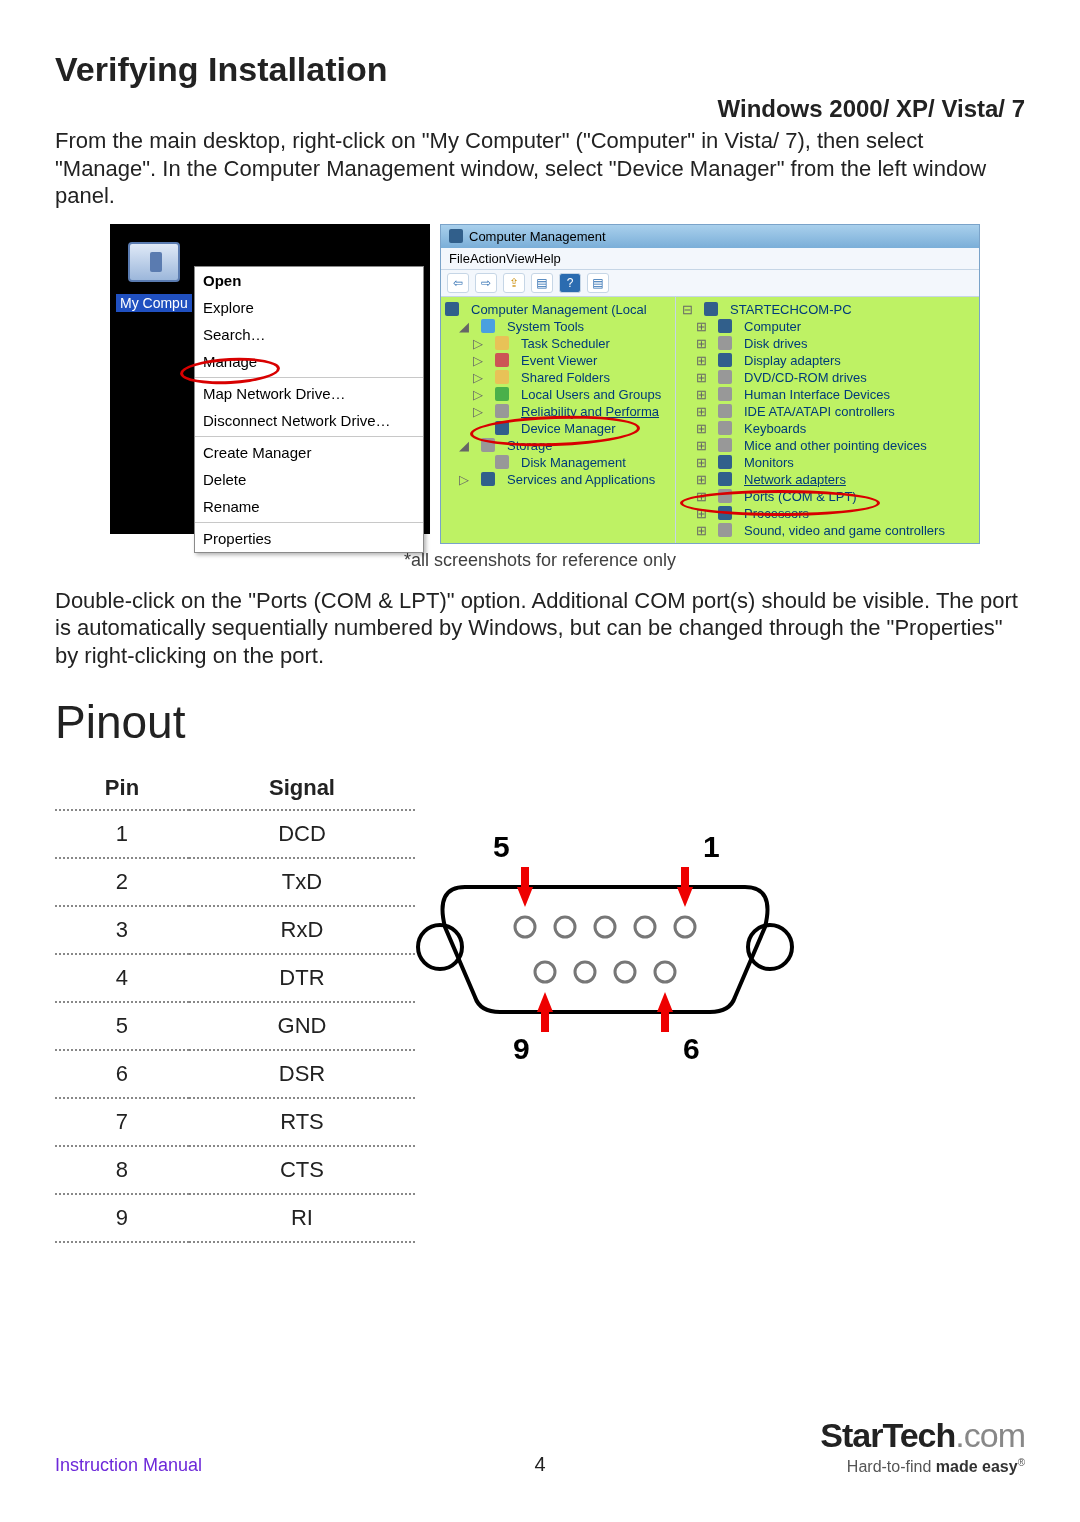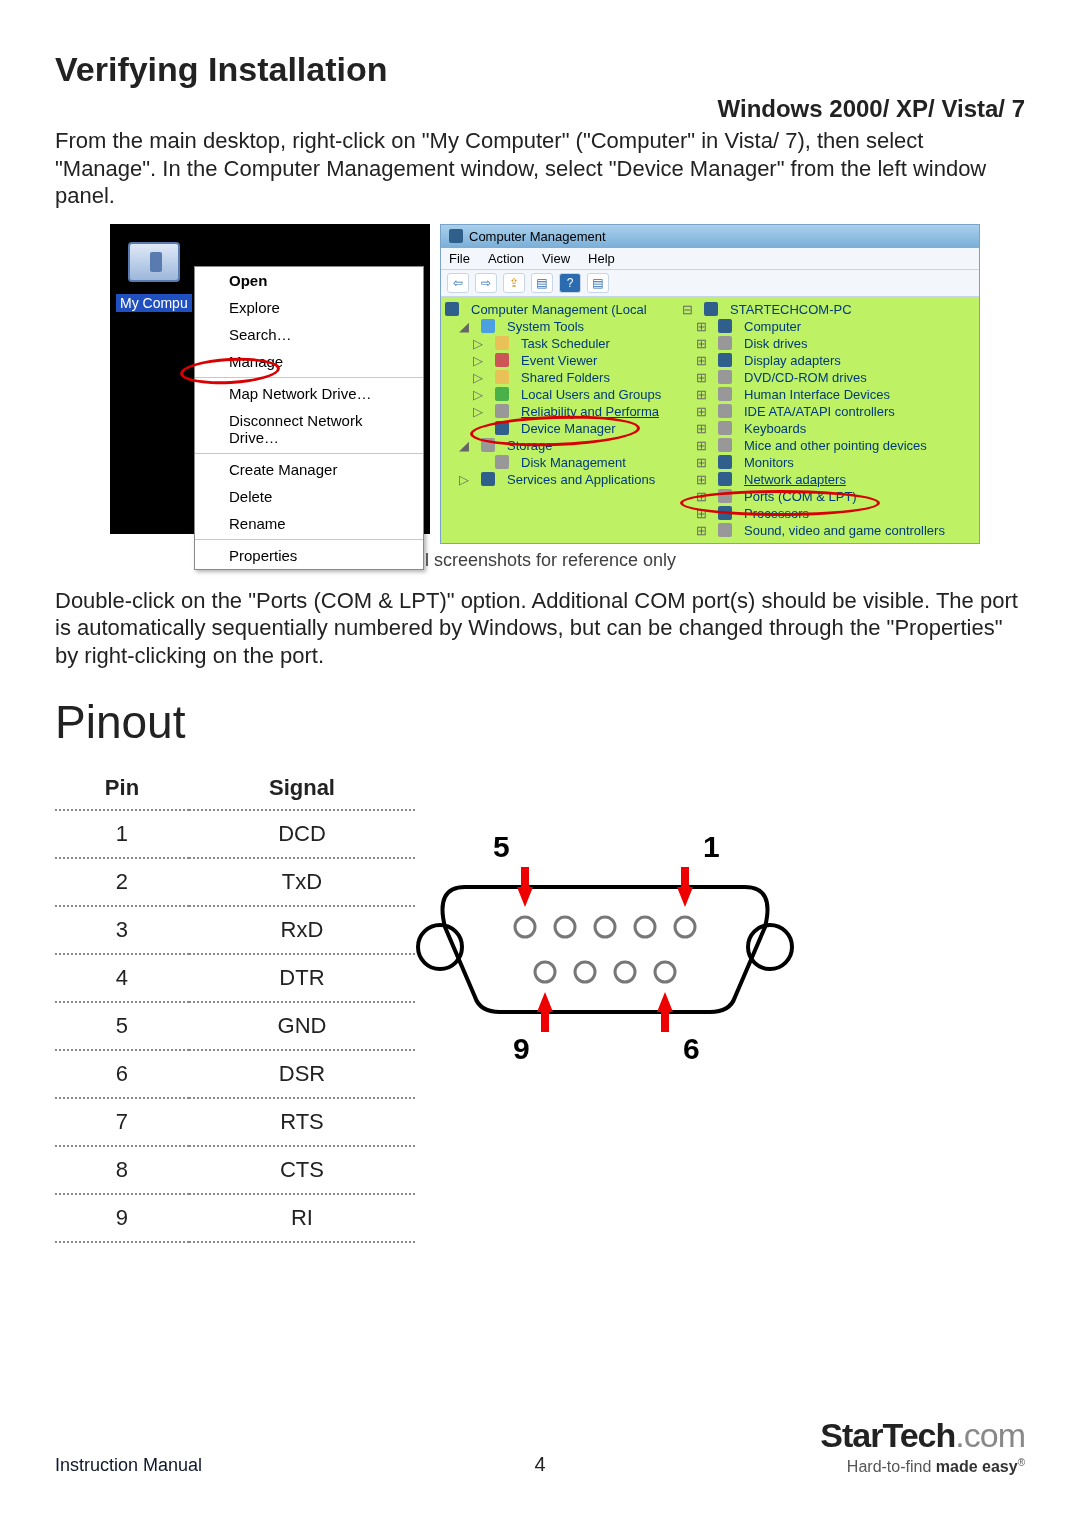--- a/index.html
+++ b/index.html
@@ -27,42 +27,42 @@
   }
   .xp-desktop-icon::after{content:"";position:absolute;left:20px;top:8px;width:12px;height:20px;background:#5a7bb0;border-radius:2px;}
   .xp-label {
     position: absolute; left: 6px; top: 70px; color:#fff; background:#2050c0;
     padding: 1px 4px; font-size: 14px;
   }
   .xp-menu {
     position: absolute; left: 84px; top: 42px; width: 230px; background:#fff;
     border:1px solid #8a8a8a; box-shadow: 2px 2px 4px rgba(0,0,0,.3);
   }
-  .xp-menu div { padding: 5px 14px; color:#000;margin-left:20px; }
+  .xp-menu div { padding: 5px 8px; color:#000; }
   .xp-menu div.bold { font-weight:700; }
   .xp-menu hr { border:none; border-top:1px solid #c8c8c8; margin:2px 0; }
   .xp-manage-ring {
     position:absolute; left:70px; top:134px; width:100px; height:26px;
     border:3px solid #d80000; border-radius:50%; transform: rotate(-3deg);
     pointer-events:none;
   }
   
   .win7 {
     width: 540px; height: 320px; background:#bef264; border:1px solid #7aa3c9;
     font-family: "Segoe UI", Tahoma, sans-serif; font-size: 13px;
     display:flex; flex-direction:column;
   }
   .win7-title {
     background: linear-gradient(#a9d0ec,#7aaed8); color:#000;
     padding:4px 8px; display:flex; align-items:center; gap:6px; font-size:13px;
   }
   .win7-title .ticon{width:14px;height:14px;background:#315f8b;border-radius:2px;}
   .win7-menu {
     background:#f3f7fc; border-bottom:1px solid #c6d6e6; padding:3px 8px;
-    display:flex; gap:18px; color:#000; font-size:13px;
+    display:flex; color:#000; font-size:13px;
   }
   .win7-toolbar{
     background:#f3f7fc; border-bottom:1px solid #c6d6e6; padding:3px 6px;
     display:flex; gap:6px; align-items:center;
   }
   .tbtn{width:22px;height:20px;border:1px solid #c6d6e6;background:#fff;border-radius:3px;display:flex;align-items:center;justify-content:center;font-size:12px;color:#2b6cb0;}
   .win7-body{flex:1;display:flex;overflow:hidden;}
   .tree{width:235px;border-right:1px solid #c6d6e6;padding:4px 2px 4px 4px;color:#003b7a;}
   .tree2{flex:1;padding:4px 2px 4px 6px;color:#003b7a;}
   .node{display:flex;align-items:center;gap:12px;padding:1px 0;white-space:nowrap;}
@@ -81,21 +81,21 @@
   h1.big{font-size:46px;font-weight:400;margin:26px 0 18px 0;}
   
   .pin-row{display:flex;align-items:flex-start;}
   table.pin{border-collapse:collapse;width:360px;font-size:22px;}
   table.pin th{font-weight:700;text-align:center;padding:8px 6px;border-bottom:2px dotted #888;}
   table.pin td{text-align:center;padding:10px 6px;border-bottom:2px dotted #888;}
   
   .db9{margin-top:40px;}
   
   .footer{position:absolute;left:55px;right:55px;bottom:46px;display:flex;align-items:flex-end;justify-content:space-between;}
-  .footer .fl{font-size:18px;color:#0f172a;}
+  .footer .fl{font-size:18px;color:#6d28d9;}
   .footer .pg{position:absolute;left:50%;transform:translateX(-50%);font-size:20px;}
   .logo{text-align:right;}
   .logo .l1{font-size:34px;font-weight:400;letter-spacing:-1px;}
   .logo .l1 b{font-weight:700;}
   .logo .l1 .gray{color:#888;}
   .logo .l2{font-size:16px;color:#555;margin-top:2px;}
   .logo .l2 b{font-weight:700;color:#333;}
   .logo .reg{font-size:10px;vertical-align:super;}
 </style>
 </head>

